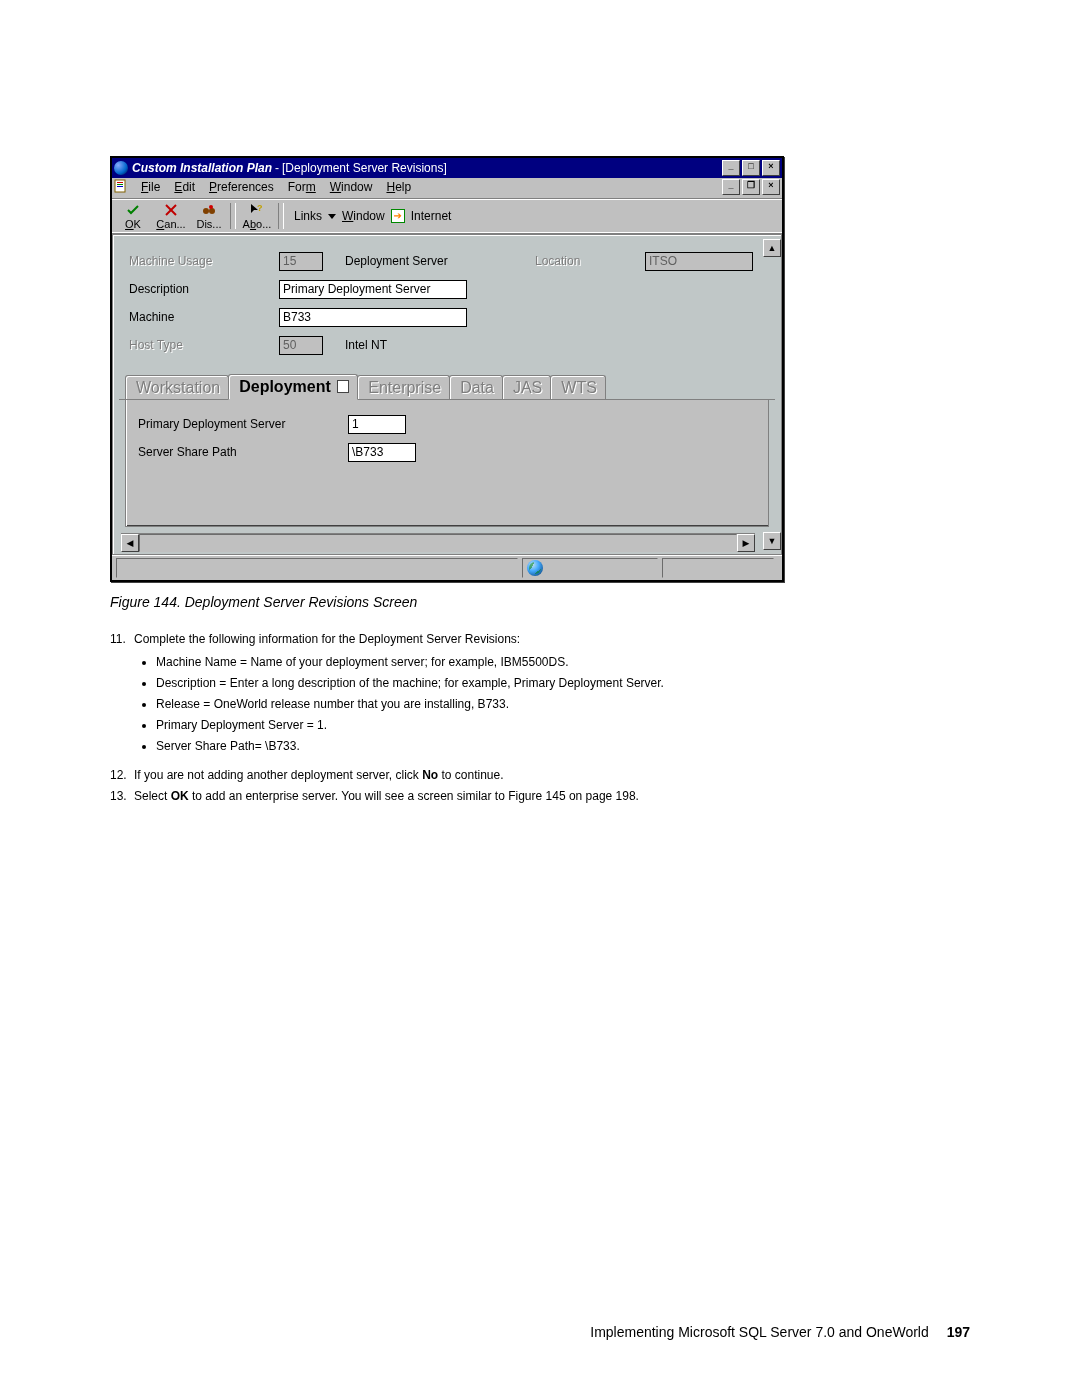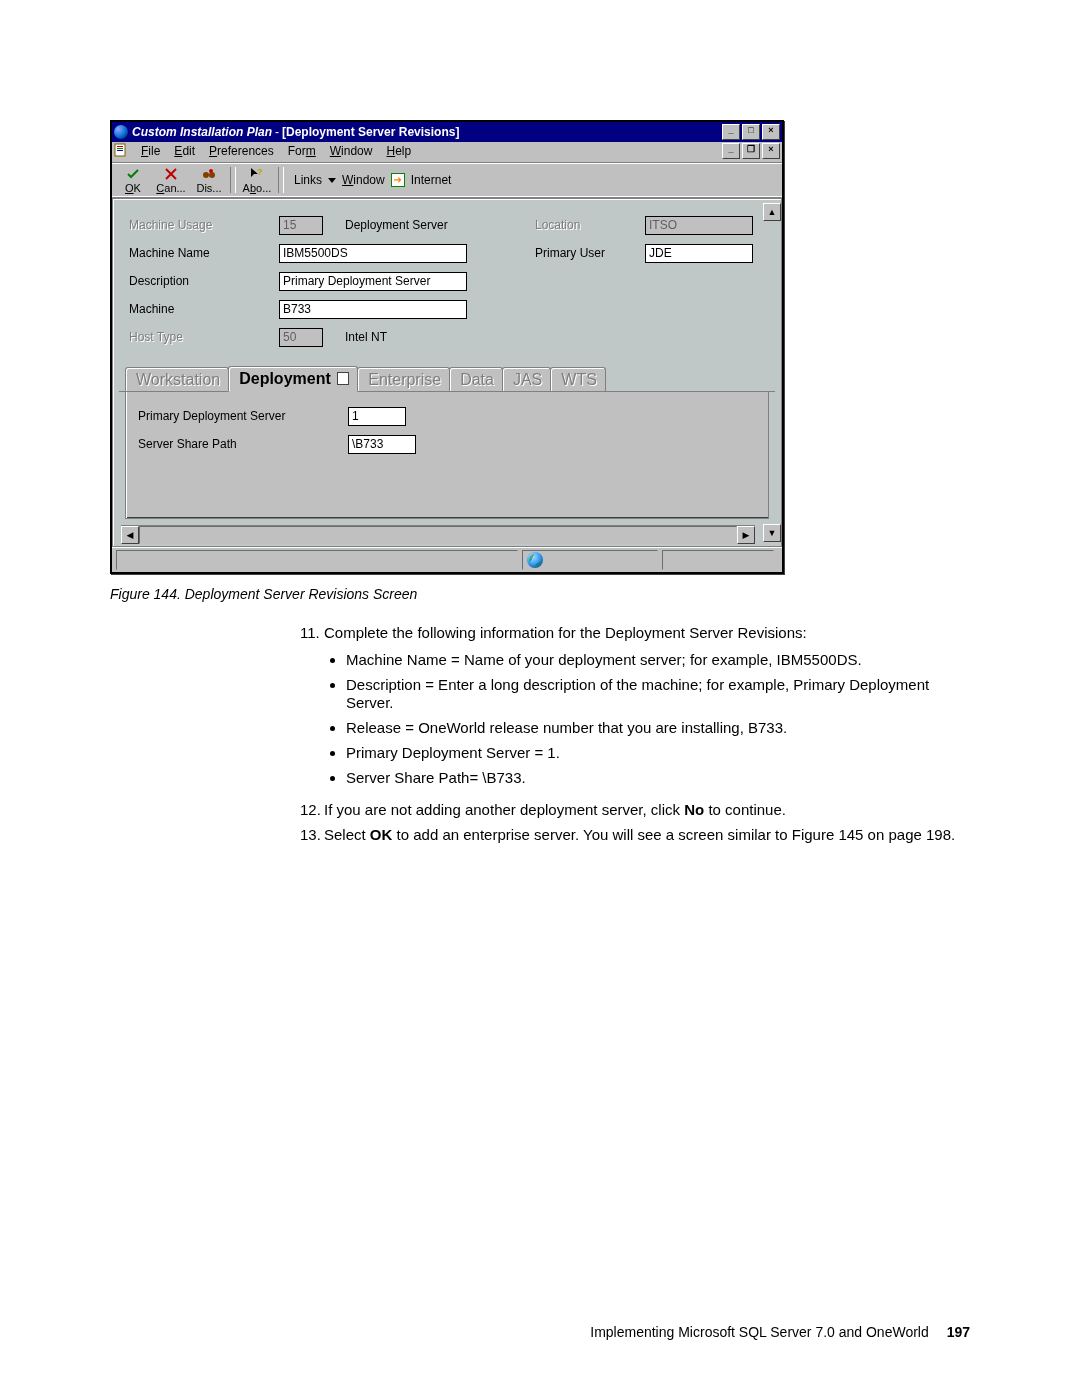--- a/index.html
+++ b/index.html
@@ -16,39 +16,40 @@
     min-height: 1200px;
   }
   
   .win98-window {
     width: 670px;
     border: 2px solid #000;
     background: #0f766e;
     box-shadow: 1px 1px 0 #404040;
     font-family: "MS Sans Serif", Tahoma, Arial, sans-serif;
     font-size: 12px;
+    margin-top: 36px;
   }
   .titlebar {
     background: #000080;
     color: #fff;
     display: flex;
     align-items: center;
     padding: 1px 2px;
     height: 18px;
   }
   .titlebar .app-icon {
     width: 14px; height: 14px;
     background: radial-gradient(circle at 30% 30%, #8af 0%, #06c 60%, #003 100%);
     border-radius: 50%;
     margin-right: 4px;
     flex-shrink: 0;
   }
   .titlebar .title-text { font-size: 12px; display:flex; align-items:center; gap:3px;}
   .titlebar .italic-bold { font-style: italic; font-weight: bold; }
-  .titlebar .subtitle { font-weight: bold; }
+  .titlebar .subtitle { font-weight: normal; }
   .titlebar-spacer { flex: 1; }
   .win-btn {
     width: 16px; height: 14px;
     background: #c0c0c0;
     border: 1px solid #fff;
     border-right-color: #404040;
     border-bottom-color: #404040;
     margin-left: 2px;
     font-size: 9px;
     line-height: 10px;
@@ -198,22 +199,21 @@
   .globe::after{content:"";position:absolute;inset:2px;border-radius:50%;background:linear-gradient(120deg, rgba(0,130,0,.5) 0 30%, transparent 30%),linear-gradient(-40deg, rgba(0,130,0,.5) 0 25%, transparent 25%);}
 
   
   .figcaption{
     font-style: italic;
     font-size: 14px;
     margin: 12px 0 22px 0;
   }
   
   .body-text {
-    margin-left: 190px;
-    font-size: 15px;
+    font-size: 12px;
     line-height: 1.25;
   }
   .body-text ol { padding-left: 0; margin:0;}
   .body-text li.step { list-style:none; margin-bottom:6px;}
   .body-text .stepno{ display:inline-block; min-width:24px;}
   .body-text ul { margin:8px 0 14px 28px; padding:0;}
   .body-text ul li{ list-style:disc; margin-bottom:6px; margin-left:18px;}
   .footer{
     position:absolute; right:110px; bottom:40px;
     font-size:14px;
@@ -324,27 +324,20 @@
         <div class="form-grid">
           <div class="form-row">
             <span class="lbl dim">Machine Usage</span>
             <span class="txtbox ro w50">15</span>
             <span class="afterlbl">Deployment Server</span>
             <span style="flex:1"></span>
             <span class="lbl dim" style="width:100px">Location</span>
             <span class="txtbox ro w115">ITSO</span>
           </div>
           <div class="form-row">
-            <span class="lbl">Machine Name</span>
-            <span class="txtbox w180">IBM5500DS</span>
-            <span style="flex:1"></span>
-            <span class="lbl" style="width:100px">Primary User</span>
-            <span class="txtbox w115">JDE</span>
-          </div>
-          <div class="form-row">
             <span class="lbl">Description</span>
             <span class="txtbox w180">Primary Deployment Server</span>
           </div>
           <div class="form-row">
             <span class="lbl">Machine</span>
             <span class="txtbox w180">B733</span>
           </div>
           <div class="form-row">
             <span class="lbl dim">Host Type</span>
             <span class="txtbox ro w50">50</span>

